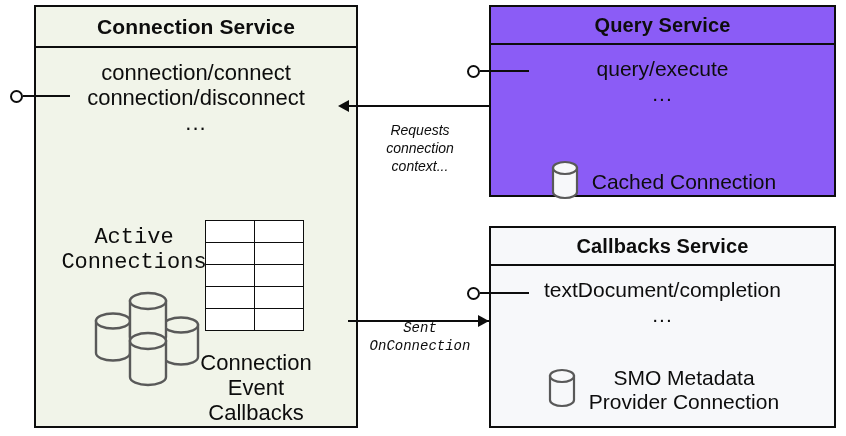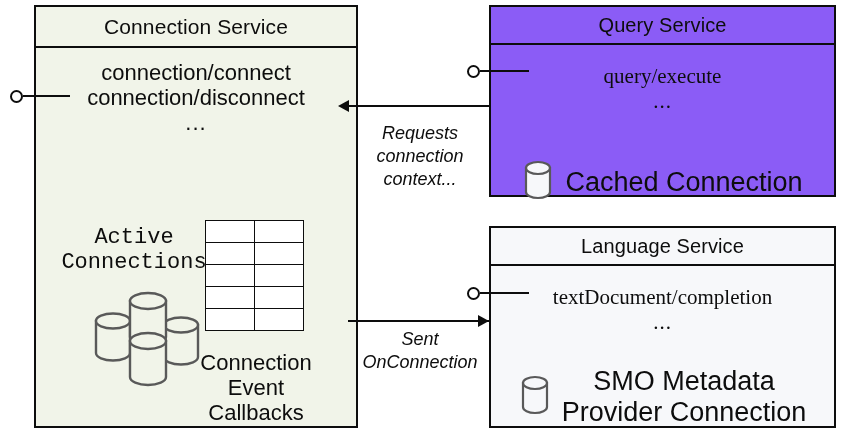--- a/index.html
+++ b/index.html
@@ -26,21 +26,21 @@
     box-sizing: border-box;
     border: 2px solid #0d0d0d;
   }
   .box-header {
     box-sizing: border-box;
     width: 100%;
     border-bottom: 2px solid #0d0d0d;
     display: flex;
     align-items: center;
     justify-content: center;
-    font-weight: normal;
+    font-weight: bold;
     color: #0d0d0d;
     letter-spacing: .1px;
   }
   .box-body {
     position: relative;
     width: 100%;
     box-sizing: border-box;
   }
 
   #box-connection {
@@ -76,22 +76,21 @@
     color: #0d0d0d;
     line-height: 1.12;
   }
   #box-connection .endpoints {
     font-size: 22px;
     padding-top: 13px;
   }
   #box-query .endpoints,
   #box-language .endpoints {
     font-size: 21px;
-    padding-top: 20px;
-    font-family: Liberation Serif, serif;
+    padding-top: 12px;
   }
   .endpoints .ep { white-space: nowrap; }
   .endpoints .ellipsis {
     letter-spacing: 1px;
     line-height: 1;
     padding-top: 2px;
   }
 
   
   .lollipop {
@@ -134,28 +133,28 @@
   .arrow-head.right { border-left: 11px solid #0d0d0d; }
 
   #arrow-req-line { left: 348px; top: 105px; width: 141px; }
   #arrow-req-head { left: 338px; top: 100px; }
   #arrow-sent-line { left: 348px; top: 320px; width: 141px; }
   #arrow-sent-head { left: 478px; top: 315px; }
 
   .edge-label {
     position: absolute;
     font-style: italic;
-    font-size: 18px;
+    font-size: 14px;
     color: #0d0d0d;
     text-align: center;
     line-height: 1.28;
     width: 150px;
   }
   #label-requests { left: 345px; top: 122px; }
-  #label-sent     { left: 345px; top: 328px; }
+  #label-sent     { left: 345px; top: 320px; font-family: Liberation Mono, monospace; }
 
   
   #active-conn-label {
     position: absolute;
     left: 8px;
     top: 178px;
     width: 180px;
     text-align: center;
     font-size: 22px;
     line-height: 1.13;
@@ -194,21 +193,21 @@
   .cyl-row {
     position: absolute;
     display: flex;
     align-items: center;
     justify-content: center;
     gap: 11px;
     width: 100%;
     left: 0;
   }
   .cyl-row .caption {
-    font-size: 27px;
+    font-size: 21px;
     color: #0d0d0d;
     line-height: 1.13;
     text-align: center;
   }
   #query-cyl-row    { top: 113px; }
   #language-cyl-row { top: 100px; }
 </style>
 </head>
 <body>
 
@@ -300,21 +299,21 @@
             </g>
           </svg>
         </span>
         <span class="caption">Cached Connection</span>
       </div>
 
     </div>
   </div>
 
   <div class="box" id="box-language">
-    <div class="box-header">Language Service</div>
+    <div class="box-header">Callbacks Service</div>
     <div class="box-body">
 
       <div class="endpoints">
         <div class="ep">textDocument/completion</div>
         <div class="ellipsis">...</div>
       </div>
 
       <div class="cyl-row" id="language-cyl-row">
         <span>
           <svg width="32" height="44" viewBox="0 0 32 44" fill="none">

